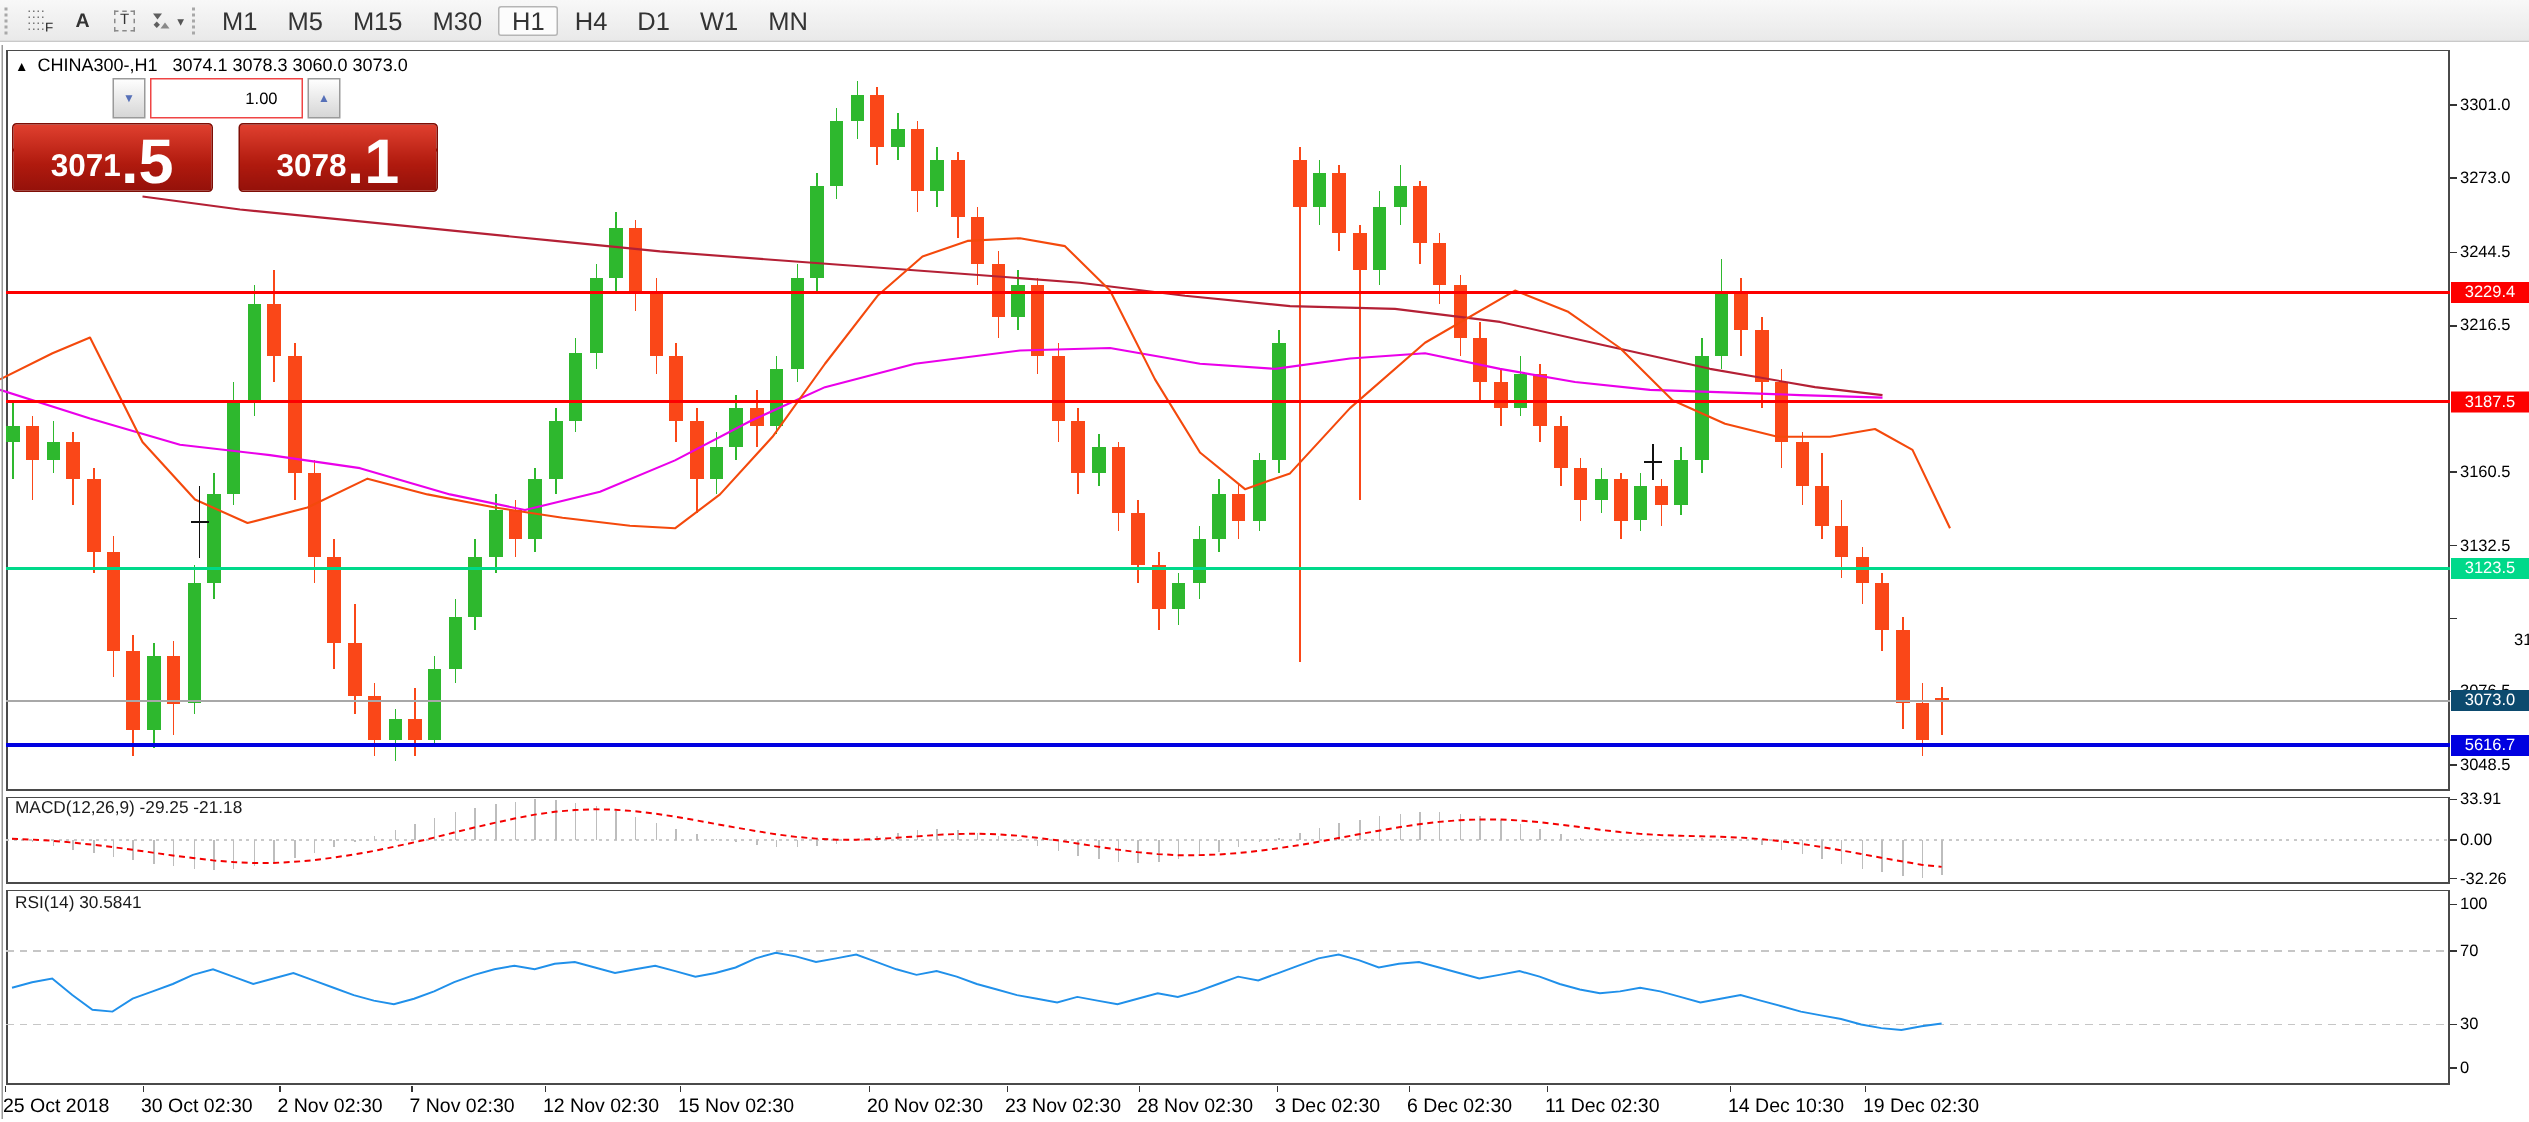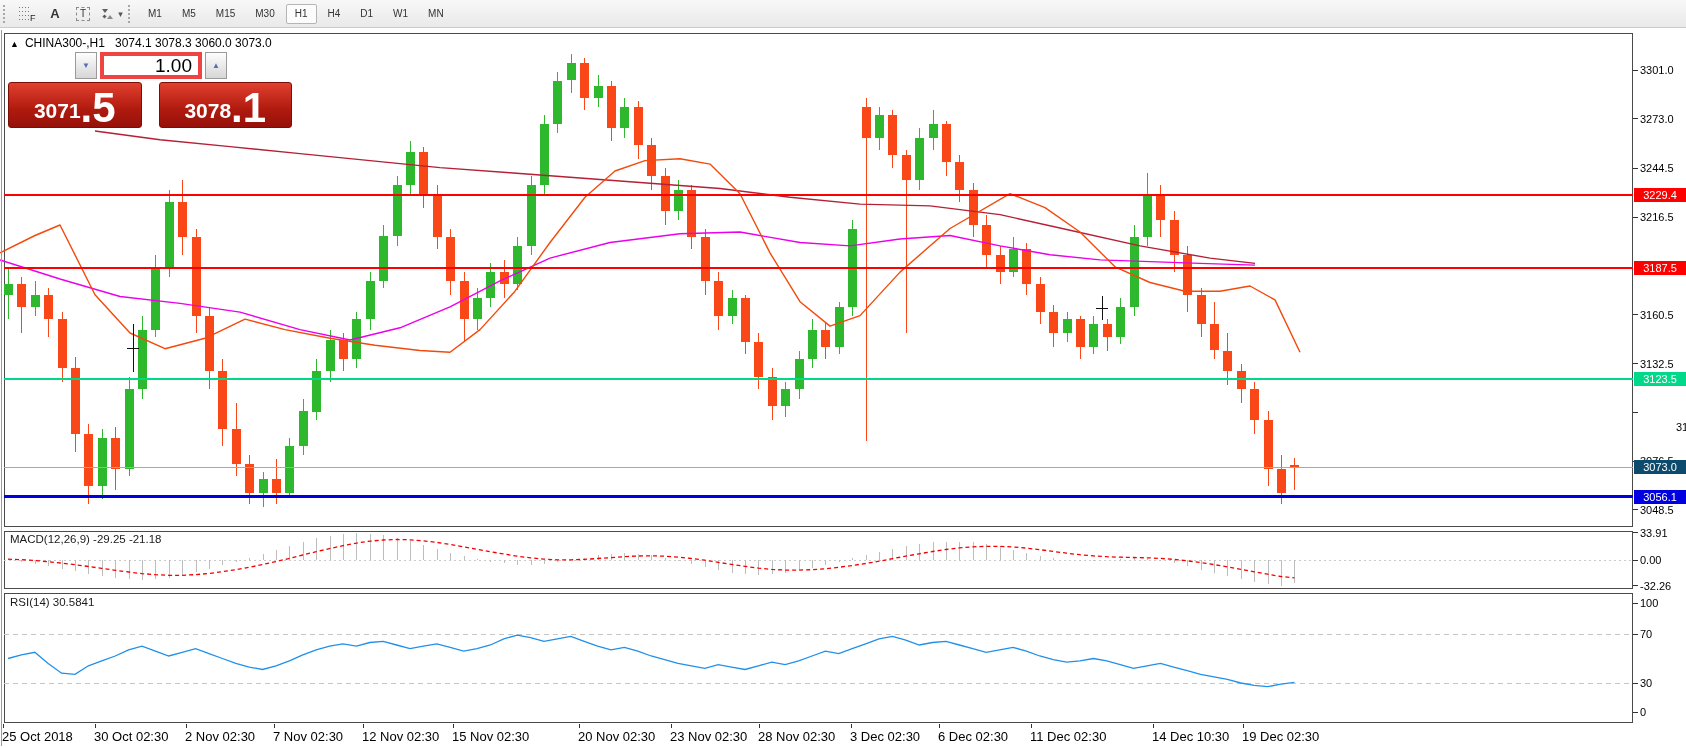--- a/index.html
+++ b/index.html
@@ -11,21 +11,21 @@
   .toolbar { position:absolute; left:0; top:0; width:1686px; height:28px;
              background:linear-gradient(#f8f8f8,#e9e9e9); border-bottom:1px solid #c9c9c9;
              display:flex; align-items:center; gap:2px; padding-left:1px; z-index:6; }
   .grip { width:4px; height:18px; border-left:2px dotted #a8a8a8; margin:0 5px 0 2px; }
   .tbtn { height:22px; min-width:26px; background:transparent; border:1px solid transparent;
           color:#444; font-size:12px; display:flex; align-items:center; justify-content:center;
           font-family:inherit; cursor:default; }
   .icon-a { font-weight:bold; font-size:13px; color:#333; }
   .icon-tbox { border:1px dashed #8a8a8a; font-size:10px; color:#333; padding:0 3px; line-height:12px; }
   .caret { font-size:9px; color:#555; margin-left:2px; }
-  .tf { height:20px; padding:0 8px; font-size:10px; color:#333; background:transparent;
+  .tf { height:20px; padding:0 8px; font-size:17px; color:#333; background:transparent;
         border:1px solid transparent; font-family:inherit; margin-right:2px; cursor:default; }
   .tf.active { background:#fcfcfc; border:1px solid #b5b5b5; border-radius:2px; }
   #tf-group { display:flex; align-items:center; }
 
   
   #chart-svg { position:absolute; left:0; top:0; z-index:1; }
   .left-edge { position:absolute; left:1px; top:30px; width:1px; height:716px; background:#9a9a9a; z-index:2; }
 
   .chart-title { position:absolute; left:10px; top:36px; font-size:12px; color:#000000; z-index:4; white-space:nowrap; }
   .chart-title .arr { font-size:9px; margin-right:6px; }
@@ -40,22 +40,22 @@
 
   
   .trade-widget { position:absolute; left:8px; top:52px; width:284px; z-index:5; }
   .tw-row1 { display:flex; height:27px; gap:3px; }
   .btn-sell,.btn-buy { background:linear-gradient(#e4473a,#c02014 45%,#9d140a);
       border:1px solid #7e0d05; border-radius:3px; color:#fff; font-size:14px;
       text-align:center; font-family:Liberation Mono, monospace;margin-top:47px; }
   .btn-sell { flex:0 0 64px; } .btn-buy { flex:0 0 62px; }
   .spin { flex:0 0 22px; background:linear-gradient(#fefefe,#d6d6d6); border:1px solid #9a9a9a;
           color:#5670b8; font-size:8px; font-family:inherit; }
-  .lot-input { flex:1; min-width:0; text-align:right; font-size:19px; padding-right:6px;
-               border:4px solid #ef4444; font-family:inherit; color:#000; }
+  .lot-input { flex:1; min-width:0; text-align:right; font-size:11px; padding-right:16px;
+               border:1px solid #ef4444; font-family:inherit; color:#000; }
   .tw-row2 { display:flex; gap:17px; margin-top:3px; height:46px; }
   .price-box { flex:1; background:linear-gradient(#e0402f,#b01a0e 60%,#95110a);
       border:1px solid #7e0d05; border-radius:3px; color:#fff;
       display:flex; align-items:flex-end; justify-content:center; padding-bottom:1px; }
   .p-main { font-size:21px; font-weight:bold; line-height:1; padding-bottom:5px; }
   .p-big  { font-size:42px; font-weight:bold; line-height:0.85; }
 
   
   #right-axis, #time-axis { position:absolute; left:0; top:0; width:1686px; height:748px;
                             z-index:3; pointer-events:none; }
@@ -512,21 +512,21 @@
       <div class="ptick" style="top: 553px;">0.00</div>
       <div class="ptick" style="top: 578.808px;">-32.26</div>
       <div class="ptick" style="top: 596px;">100</div>
       <div class="ptick" style="top: 627px;">70</div>
       <div class="ptick" style="top: 676px;">30</div>
       <div class="ptick" style="top: 705px;">0</div>
       <div class="chip" style="top: 187.727px; background: rgb(253, 0, 0);">3229.4</div>
       <div class="chip" style="top: 260.717px; background: rgb(253, 0, 0);">3187.5</div>
       <div class="chip" style="top: 372.205px; background: rgb(0, 217, 138);">3123.5</div>
       <div class="chip" style="top: 460.176px; background: #0c4a6e;">3073.0</div>
-      <div class="chip" style="top: 489.616px; background: rgb(0, 0, 224);">3056.1</div>
+      <div class="chip" style="top: 489.616px; background: rgb(0, 0, 224);">5616.7</div>
     </div>
   <div id="time-axis">
       <div class="time-label" style="left: 2px;">25 Oct 2018</div>
       <div class="time-label" style="left: 94px;">30 Oct 02:30</div>
       <div class="time-label" style="left: 185px;">2 Nov 02:30</div>
       <div class="time-label" style="left: 273px;">7 Nov 02:30</div>
       <div class="time-label" style="left: 362px;">12 Nov 02:30</div>
       <div class="time-label" style="left: 452px;">15 Nov 02:30</div>
       <div class="time-label" style="left: 578px;">20 Nov 02:30</div>
       <div class="time-label" style="left: 670px;">23 Nov 02:30</div>

